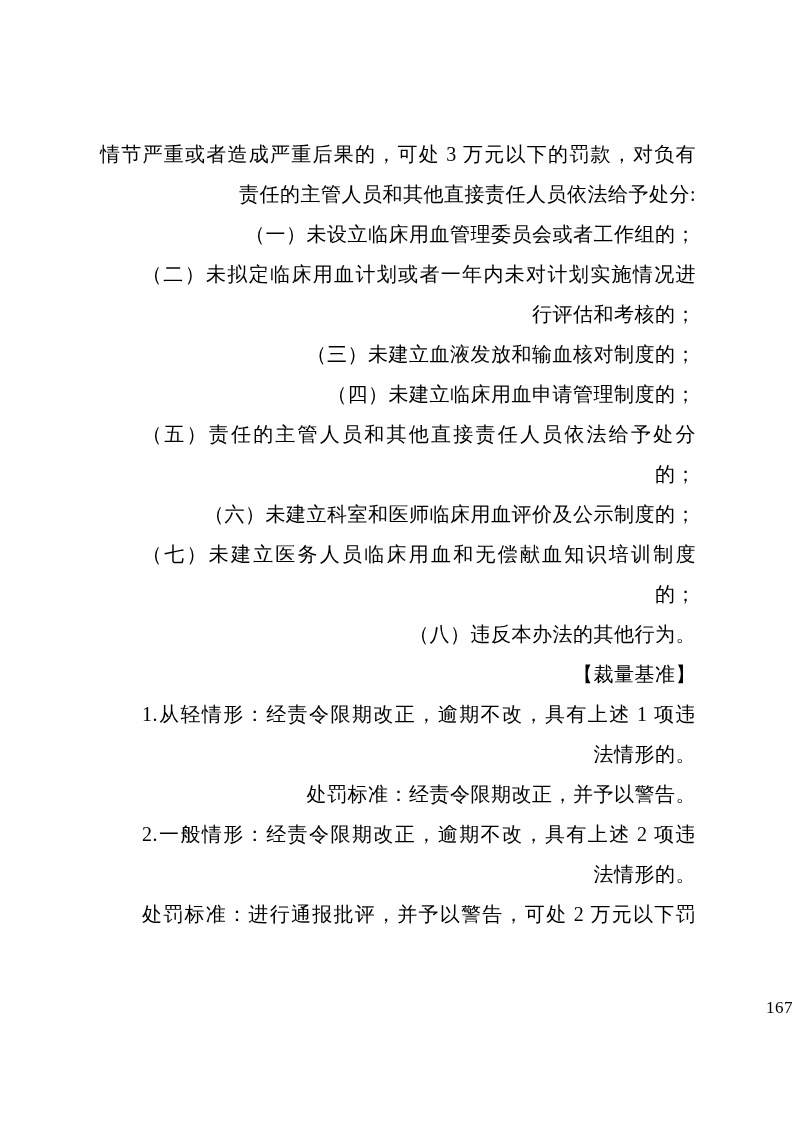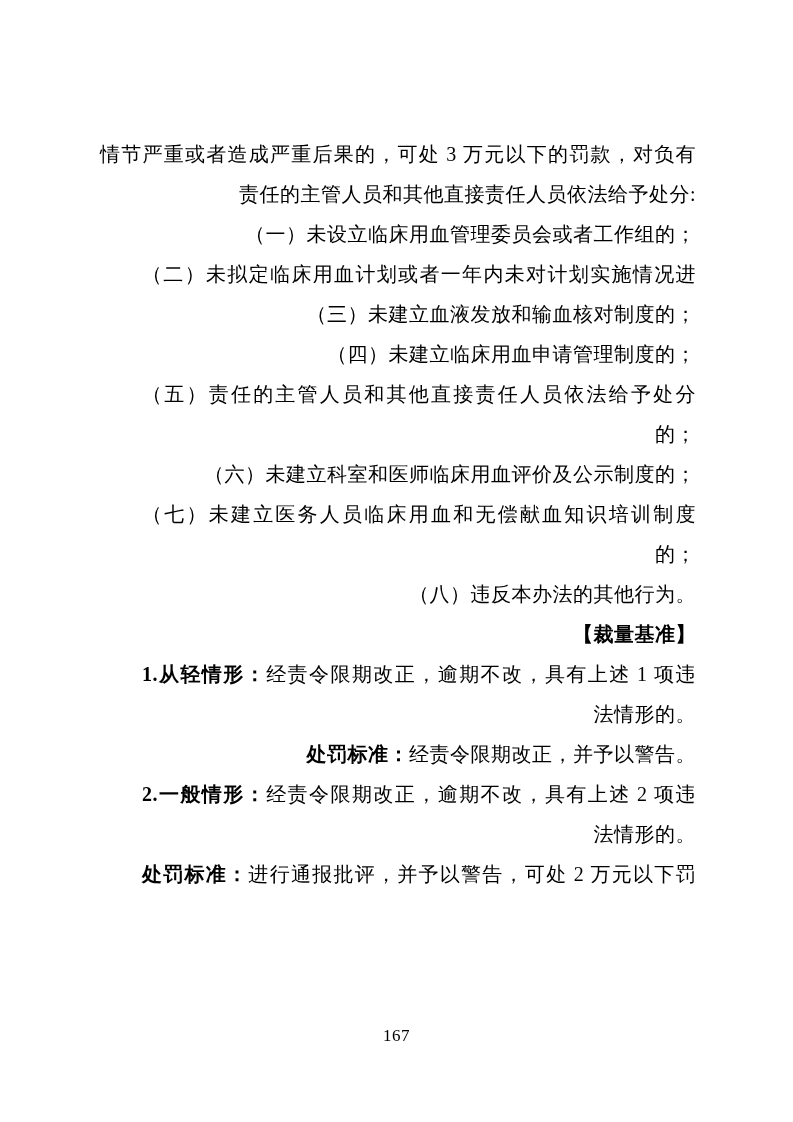--- a/index.html
+++ b/index.html
@@ -30,42 +30,42 @@
     text-align: right;
     letter-spacing: 0.5px;
     white-space: normal;
   }
   .full {
     text-align: justify;
     text-align-last: justify;
     text-justify: inter-character;
   }
   .indent { padding-left: 42px; }
-  .b { font-weight: 700; }
+  .b { font-weight: 400; }
   .page-number {
     position: absolute;
     top: 998px;
     left: 0;
     width: 100%;
-    text-align: center;
+    text-align: right;
     font-size: 17px;
     line-height: 20px;
     letter-spacing: 0.5px;
-    margin-top: 28px;
   }
 </style>
 </head>
 <body>
 
 <div class="page">
   <div class="text-block">
     <div class="line full"><span>情节严重或者造成严重后果的，可处 3 万元以下的罚款，对负有</span></div>
     <div class="line"><span>责任的主管人员和其他直接责任人员依法给予处分:</span></div>
     <div class="line indent"><span>（一）未设立临床用血管理委员会或者工作组的；</span></div>
     <div class="line indent full"><span>（二）未拟定临床用血计划或者一年内未对计划实施情况进</span></div>
+    <div class="line"><span>行评估和考核的；</span></div>
     <div class="line indent"><span>（三）未建立血液发放和输血核对制度的；</span></div>
     <div class="line indent"><span>（四）未建立临床用血申请管理制度的；</span></div>
     <div class="line indent full"><span>（五）责任的主管人员和其他直接责任人员依法给予处分</span></div>
     <div class="line"><span>的；</span></div>
     <div class="line indent"><span>（六）未建立科室和医师临床用血评价及公示制度的；</span></div>
     <div class="line indent full"><span>（七）未建立医务人员临床用血和无偿献血知识培训制度</span></div>
     <div class="line"><span>的；</span></div>
     <div class="line indent"><span>（八）违反本办法的其他行为。</span></div>
     <div class="line indent"><span class="b">【裁量基准】</span></div>
     <div class="line indent full"><span class="b">1.从轻情形：</span><span>经责令限期改正，逾期不改，具有上述 1 项违</span></div>

